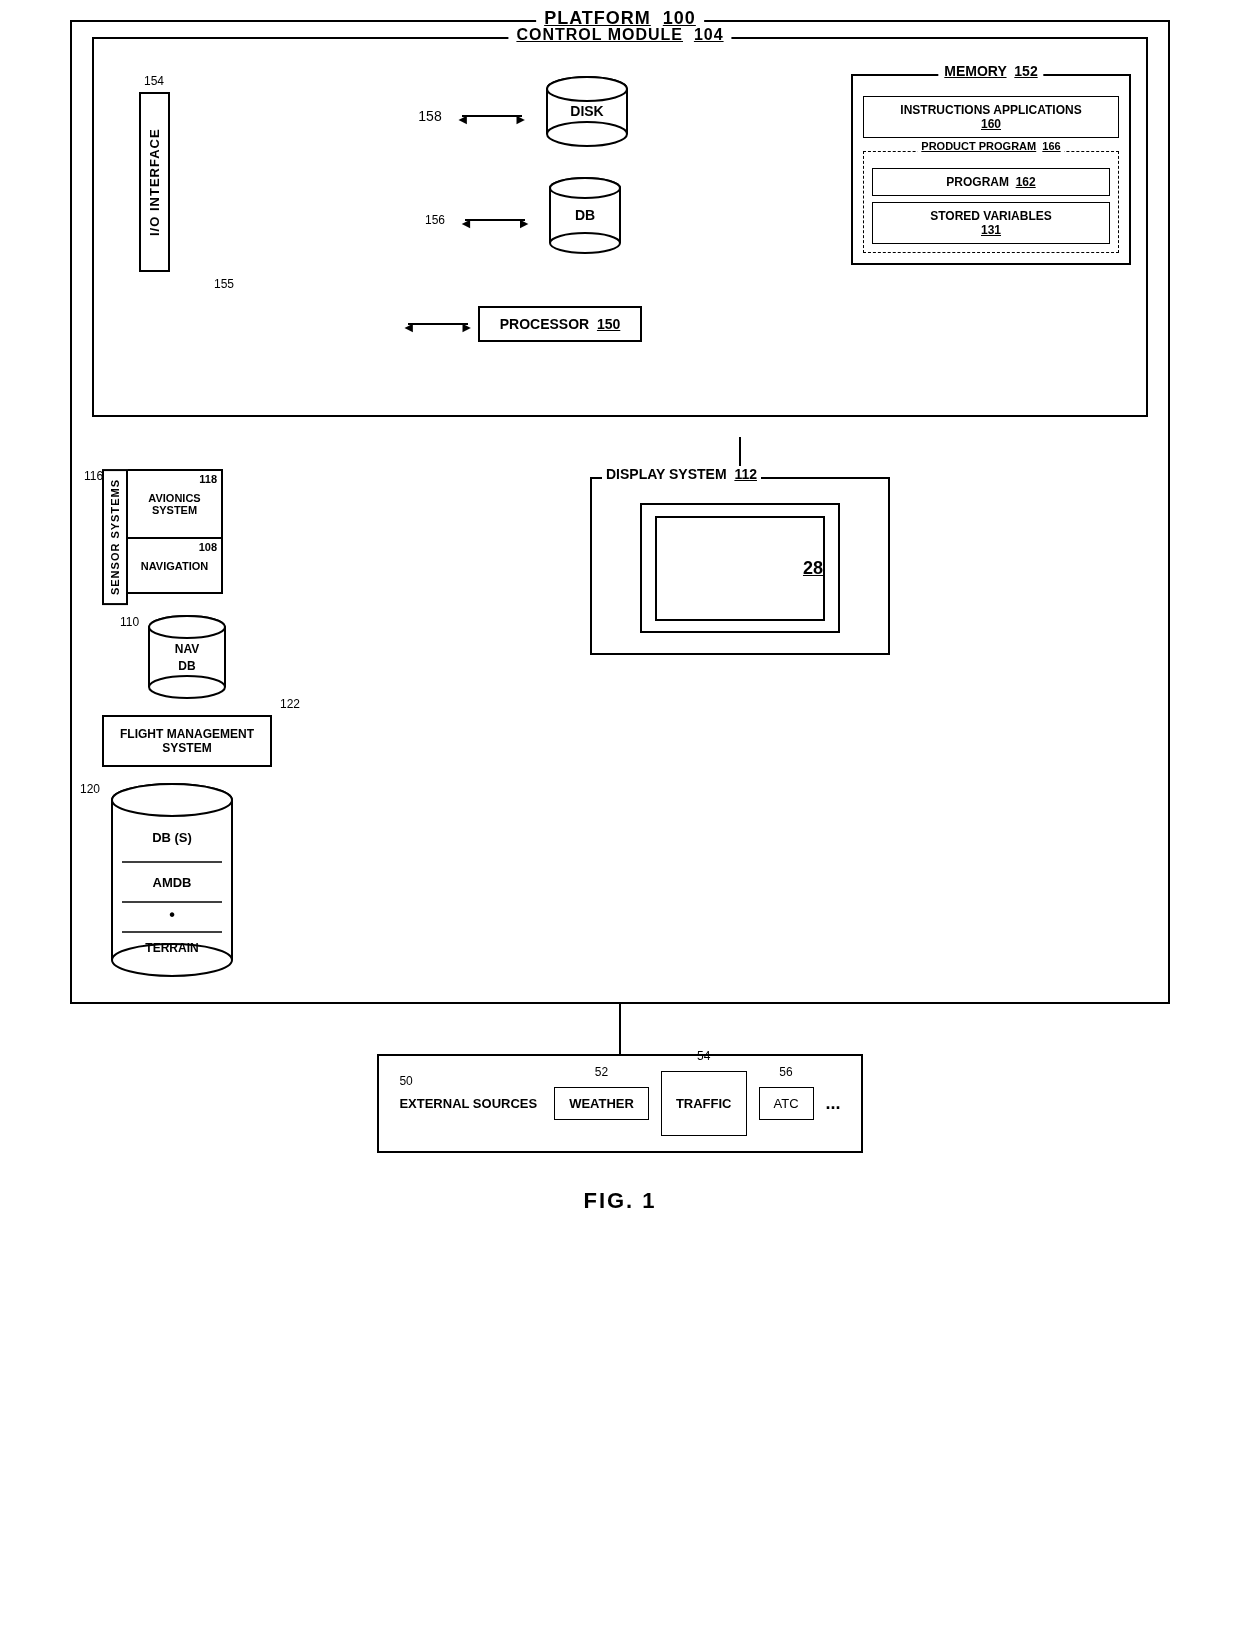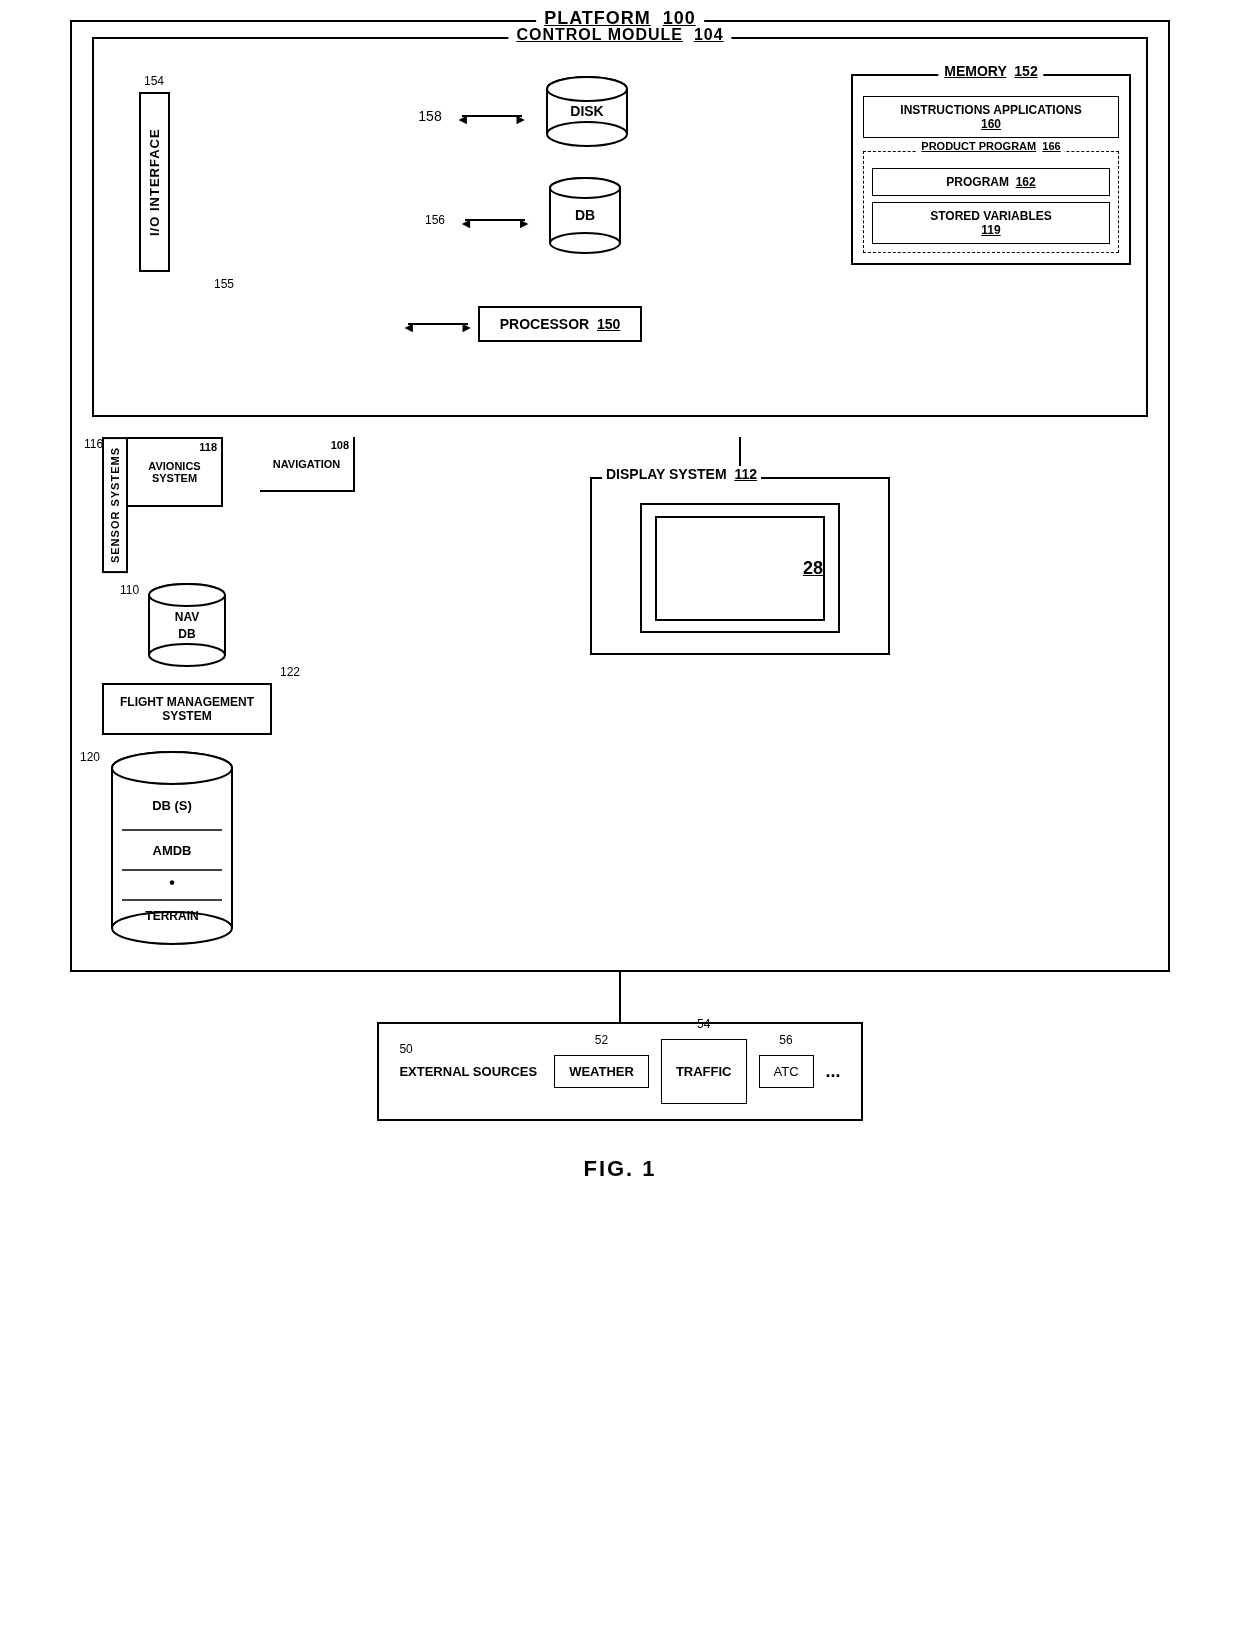--- a/index.html
+++ b/index.html
@@ -305,43 +305,43 @@
               </div>
               <div class="dashed-inner">
 
                 <div class="memory-item">
                   <span>PROGRAM</span>
                   &nbsp;<u>162</u>
                 </div>
 
                 <div class="memory-item">
                   <div>STORED VARIABLES</div>
-                  <u>119</u>
+                  <u>131</u>
                 </div>
               </div>
             </div>
           </div>
         </div>
 
       </div>
     </div>
 
     <div style="display:flex; flex-direction:row; gap:20px; margin-top:20px; padding:0 10px; align-items:flex-start; position:relative;">
 
       <div style="display:flex; flex-direction:column; align-items:flex-start; gap:10px; width:220px;">
 
         <div style="display:flex; flex-direction:row; align-items:stretch; position:relative;">
 
-          <div style="position:relative;">
+          <div style="position:relative;margin-top:32px;">
             <div style="font-size:12px; position:absolute; left:-18px; top:0;"><span>116</span></div>
             <div style="display:flex; flex-direction:row; align-items:stretch;">
               <div style="writing-mode:vertical-rl; transform:rotate(180deg); border:2px solid #000; padding:8px 5px; font-size:11px; font-weight:bold; letter-spacing:1px; display:flex; align-items:center; justify-content:center; background:#fff; min-height:120px;">
                 <span>SENSOR SYSTEMS</span>
               </div>
-              <div style="display:flex; flex-direction:row;gap:37px;">
+              <div style="display:flex; flex-direction:column;">
                 <div style="border:2px solid #000; border-left:none; padding:8px 6px; font-size:11px; font-weight:bold; text-align:center; width:95px; height:70px; display:flex; align-items:center; justify-content:center; background:#fff; position:relative;">
                   <span style="position:absolute;top:2px;right:4px;font-size:11px;"><span>118</span></span>
                   <span>AVIONICS SYSTEM</span>
                 </div>
                 <div style="border:2px solid #000; border-left:none; border-top:none; padding:6px; font-size:11px; font-weight:bold; text-align:center; width:95px; height:55px; display:flex; align-items:center; justify-content:center; background:#fff; position:relative;">
                   <span style="position:absolute;top:2px;right:4px;font-size:11px;"><span>108</span></span>
                   <span>NAVIGATION</span>
                 </div>
               </div>
             </div>

